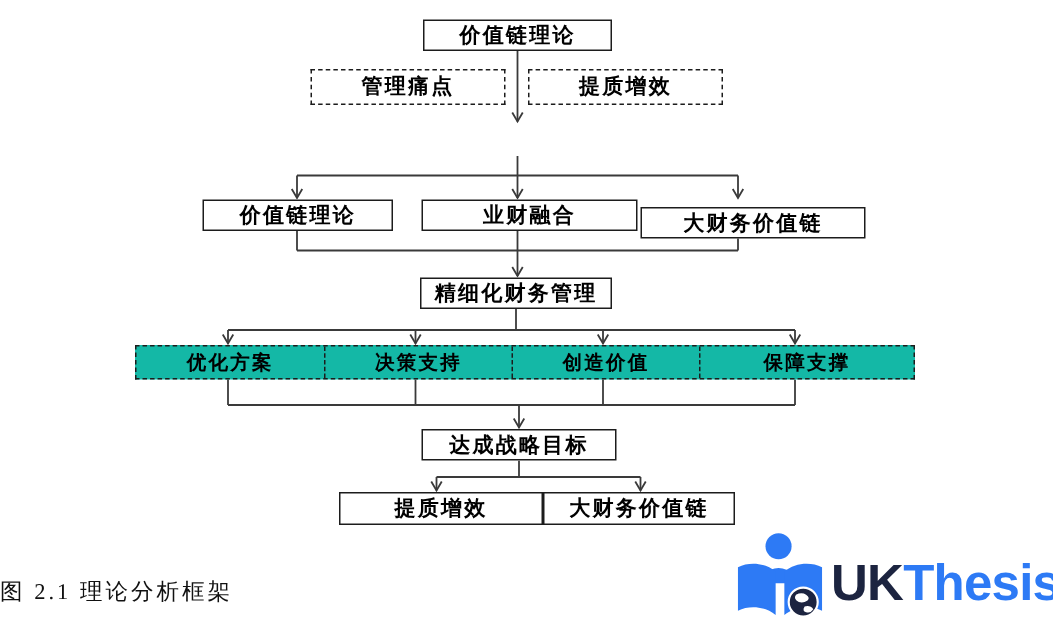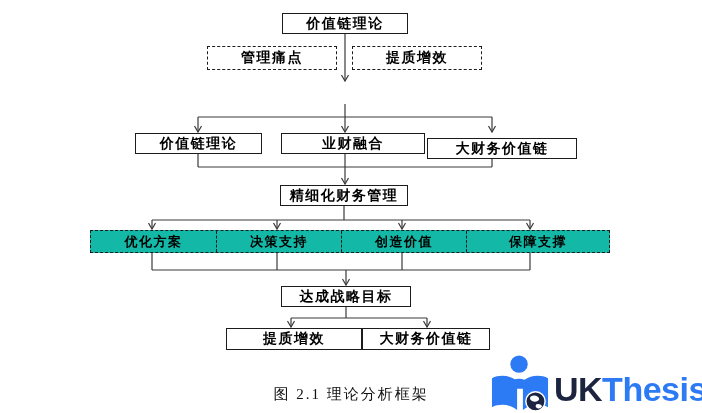--- a/index.html
+++ b/index.html
@@ -20,21 +20,21 @@
   .dashed-row{
     position:absolute;box-sizing:border-box;border:1.4px dashed #1c1c1c;background:#14b8a6;
     display:flex;align-items:stretch;
   }
   .dashed-row .seg{
     box-sizing:border-box;display:flex;align-items:center;justify-content:center;
     font-size:13px;font-weight:700;color:#000;letter-spacing:1.5px;white-space:nowrap;
   }
   .dashed-row .seg + .seg{border-left:1.6px dashed #1c1c1c;}
   .caption{
-    position:absolute;left:0;top:385px;width:702px;text-align:center;
+    position:absolute;left:0;top:385px;width:702px;
     font-family:"Liberation Serif","DejaVu Serif",serif;
     font-size:15px;color:#111;letter-spacing:2px;
   }
   .logo{
     position:absolute;left:489px;top:352px;width:213px;height:61px;
     display:flex;align-items:center;
   }
   .logo-icon{width:62px;height:58px;flex:0 0 auto;}
   .logo-text{
     font-size:34px;font-weight:800;letter-spacing:-0.5px;line-height:1;

